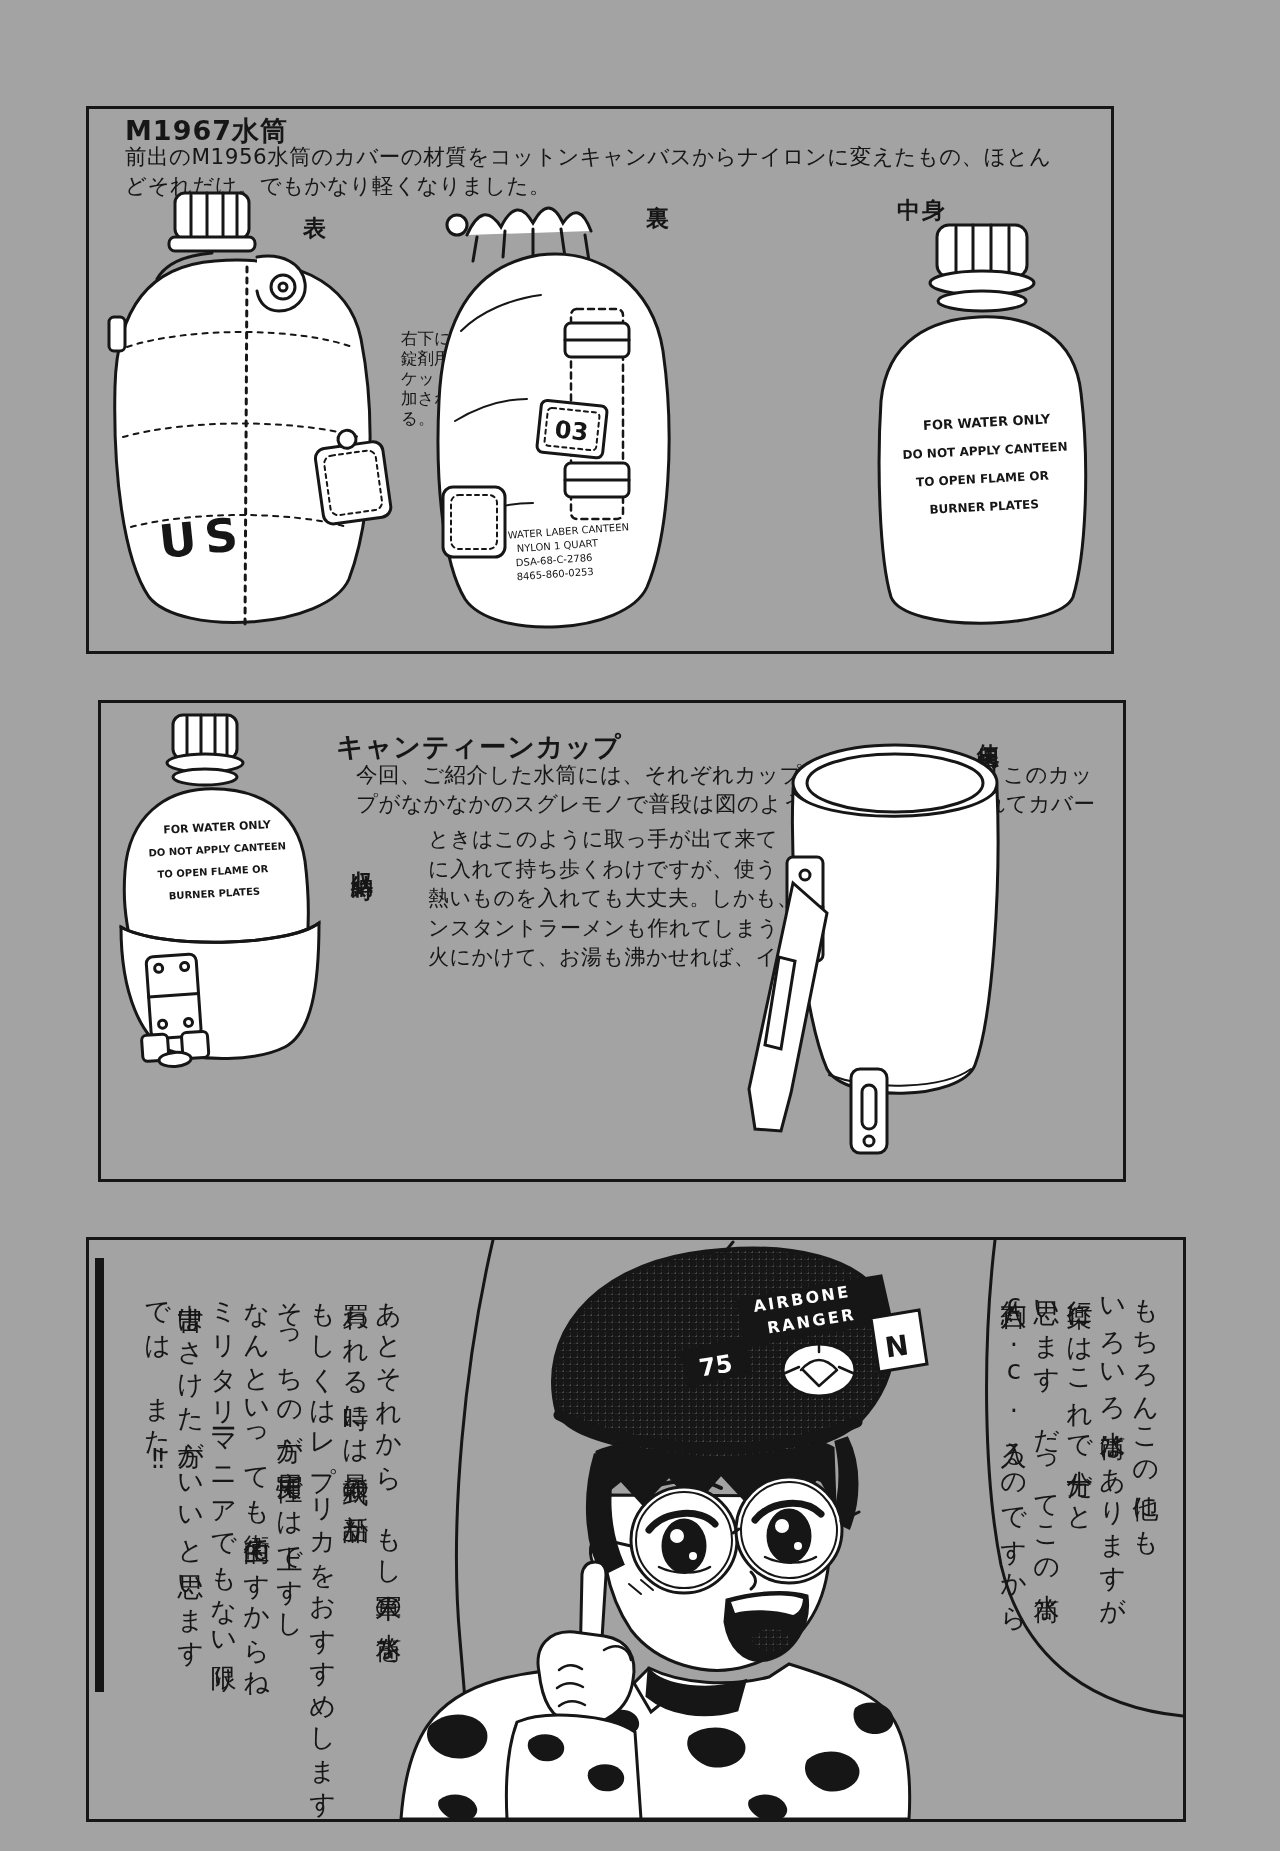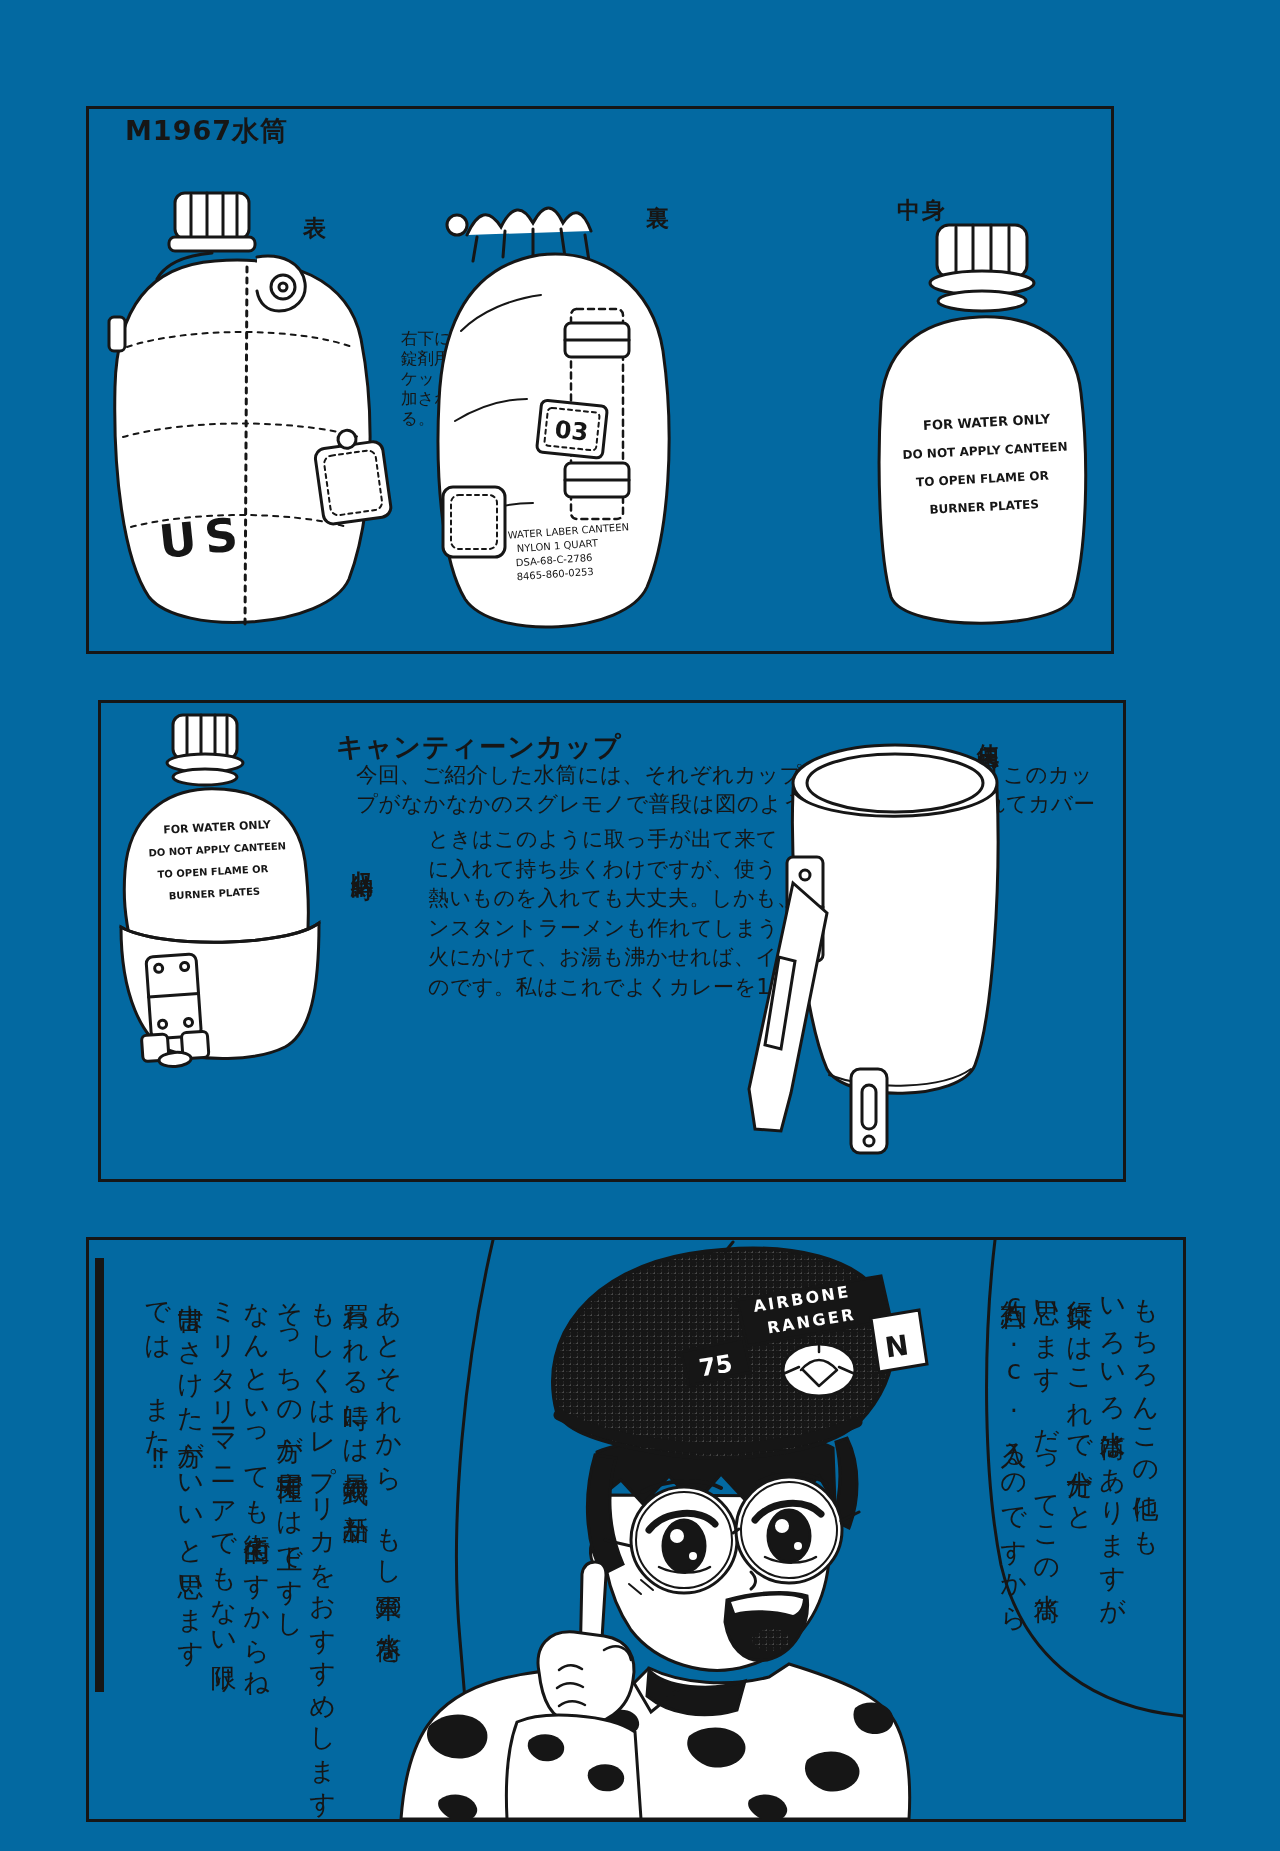--- a/index.html
+++ b/index.html
@@ -1,16 +1,16 @@
 <!DOCTYPE html>
 <html><head>
 <meta charset="utf-8">
 <style>
   html,body{margin:0;padding:0;background:#e8e8e6;}
-  .page{position:relative;width:1280px;height:1851px;background:#0369a1;overflow:hidden;
+  .page{position:relative;width:1280px;height:1851px;background:#a3a3a3;overflow:hidden;
         font-family:"DejaVu Sans",sans-serif;color:#161616;}
   .panel{position:absolute;border:3px solid #161616;box-sizing:border-box;}
   .abs{position:absolute;}
   .h-title{font-size:27px;font-weight:bold;letter-spacing:1px;white-space:nowrap;}
   .body-text{font-size:21.5px;line-height:28.5px;letter-spacing:0.5px;white-space:nowrap;}
   .fig-label{font-size:23px;font-weight:bold;letter-spacing:2px;}
   .note{font-size:16.5px;line-height:20px;white-space:nowrap;}
   .vtext{writing-mode:vertical-rl;text-orientation:upright;}
   .vlabel{font-size:22px;font-weight:bold;letter-spacing:4px;}
   .vblock{writing-mode:vertical-rl;text-orientation:upright;}
@@ -20,20 +20,24 @@
   svg text{font-family:"DejaVu Sans",sans-serif;}
   .ink-strip{background:#161616;}
 </style>
 </head>
 <body>
 
 <div class="page">
 
   <div class="panel" style="left:86px;top:106px;width:1028px;height:548px;">
     <div class="abs h-title" style="left:36px;top:4px;">M1967水筒</div>
+    <div class="abs colblock body-text" style="left:36px;top:34px;">
+      <div>前出のM1956水筒のカバーの材質をコットンキャンバスからナイロンに変えたもの、ほとん</div>
+      <div>どそれだけ。でもかなり軽くなりました。</div>
+    </div>
 
     <div class="abs fig-label" style="left:214px;top:104px;">表</div>
     <div class="abs fig-label" style="left:557px;top:94px;">裏</div>
     <div class="abs fig-label" style="left:808px;top:86px;">中身</div>
 
     <div class="abs colblock note" style="left:312px;top:220px;">
       <div>右下に浄水</div>
       <div>錠剤用のポ</div>
       <div>ケットが追</div>
       <div>加されてい</div>
@@ -116,21 +120,20 @@
     <div class="abs colblock body-text" style="left:255px;top:58px;">
       <div>今回、ご紹介した水筒には、それぞれカップが付属しています。このカッ</div>
       <div>プがなかなかのスグレモノで普段は図のように水筒にセットされてカバー</div>
     </div>
     <div class="abs colblock" style="left:327px;top:122px;font-size:21px;line-height:29.5px;letter-spacing:0.5px;">
       <div>ときはこのように取っ手が出て来て</div>
       <div>に入れて持ち歩くわけですが、使う</div>
       <div>熱いものを入れても大丈夫。しかも、</div>
       <div>ンスタントラーメンも作れてしまう</div>
       <div>火にかけて、お湯も沸かせれば、イ</div>
-      <div>のです。私はこれでよくカレーを1</div>
     </div>
 
     <div class="abs vtext vlabel" style="left:246px;top:150px;">収納時</div>
     <div class="abs vtext vlabel" style="left:872px;top:24px;">使用時</div>
 
     <svg class="abs" style="left:8px;top:8px;" width="236" height="358" viewBox="0 0 236 358" fill="none" stroke="#161616" stroke-width="3" stroke-linecap="round">
       <rect x="64" y="4" width="64" height="44" rx="10" fill="#fff"></rect>
       <line x1="78" y1="6" x2="78" y2="46"></line>
         <line x1="92" y1="4" x2="92" y2="48"></line>
       <line x1="106" y1="4" x2="106" y2="48"></line>

